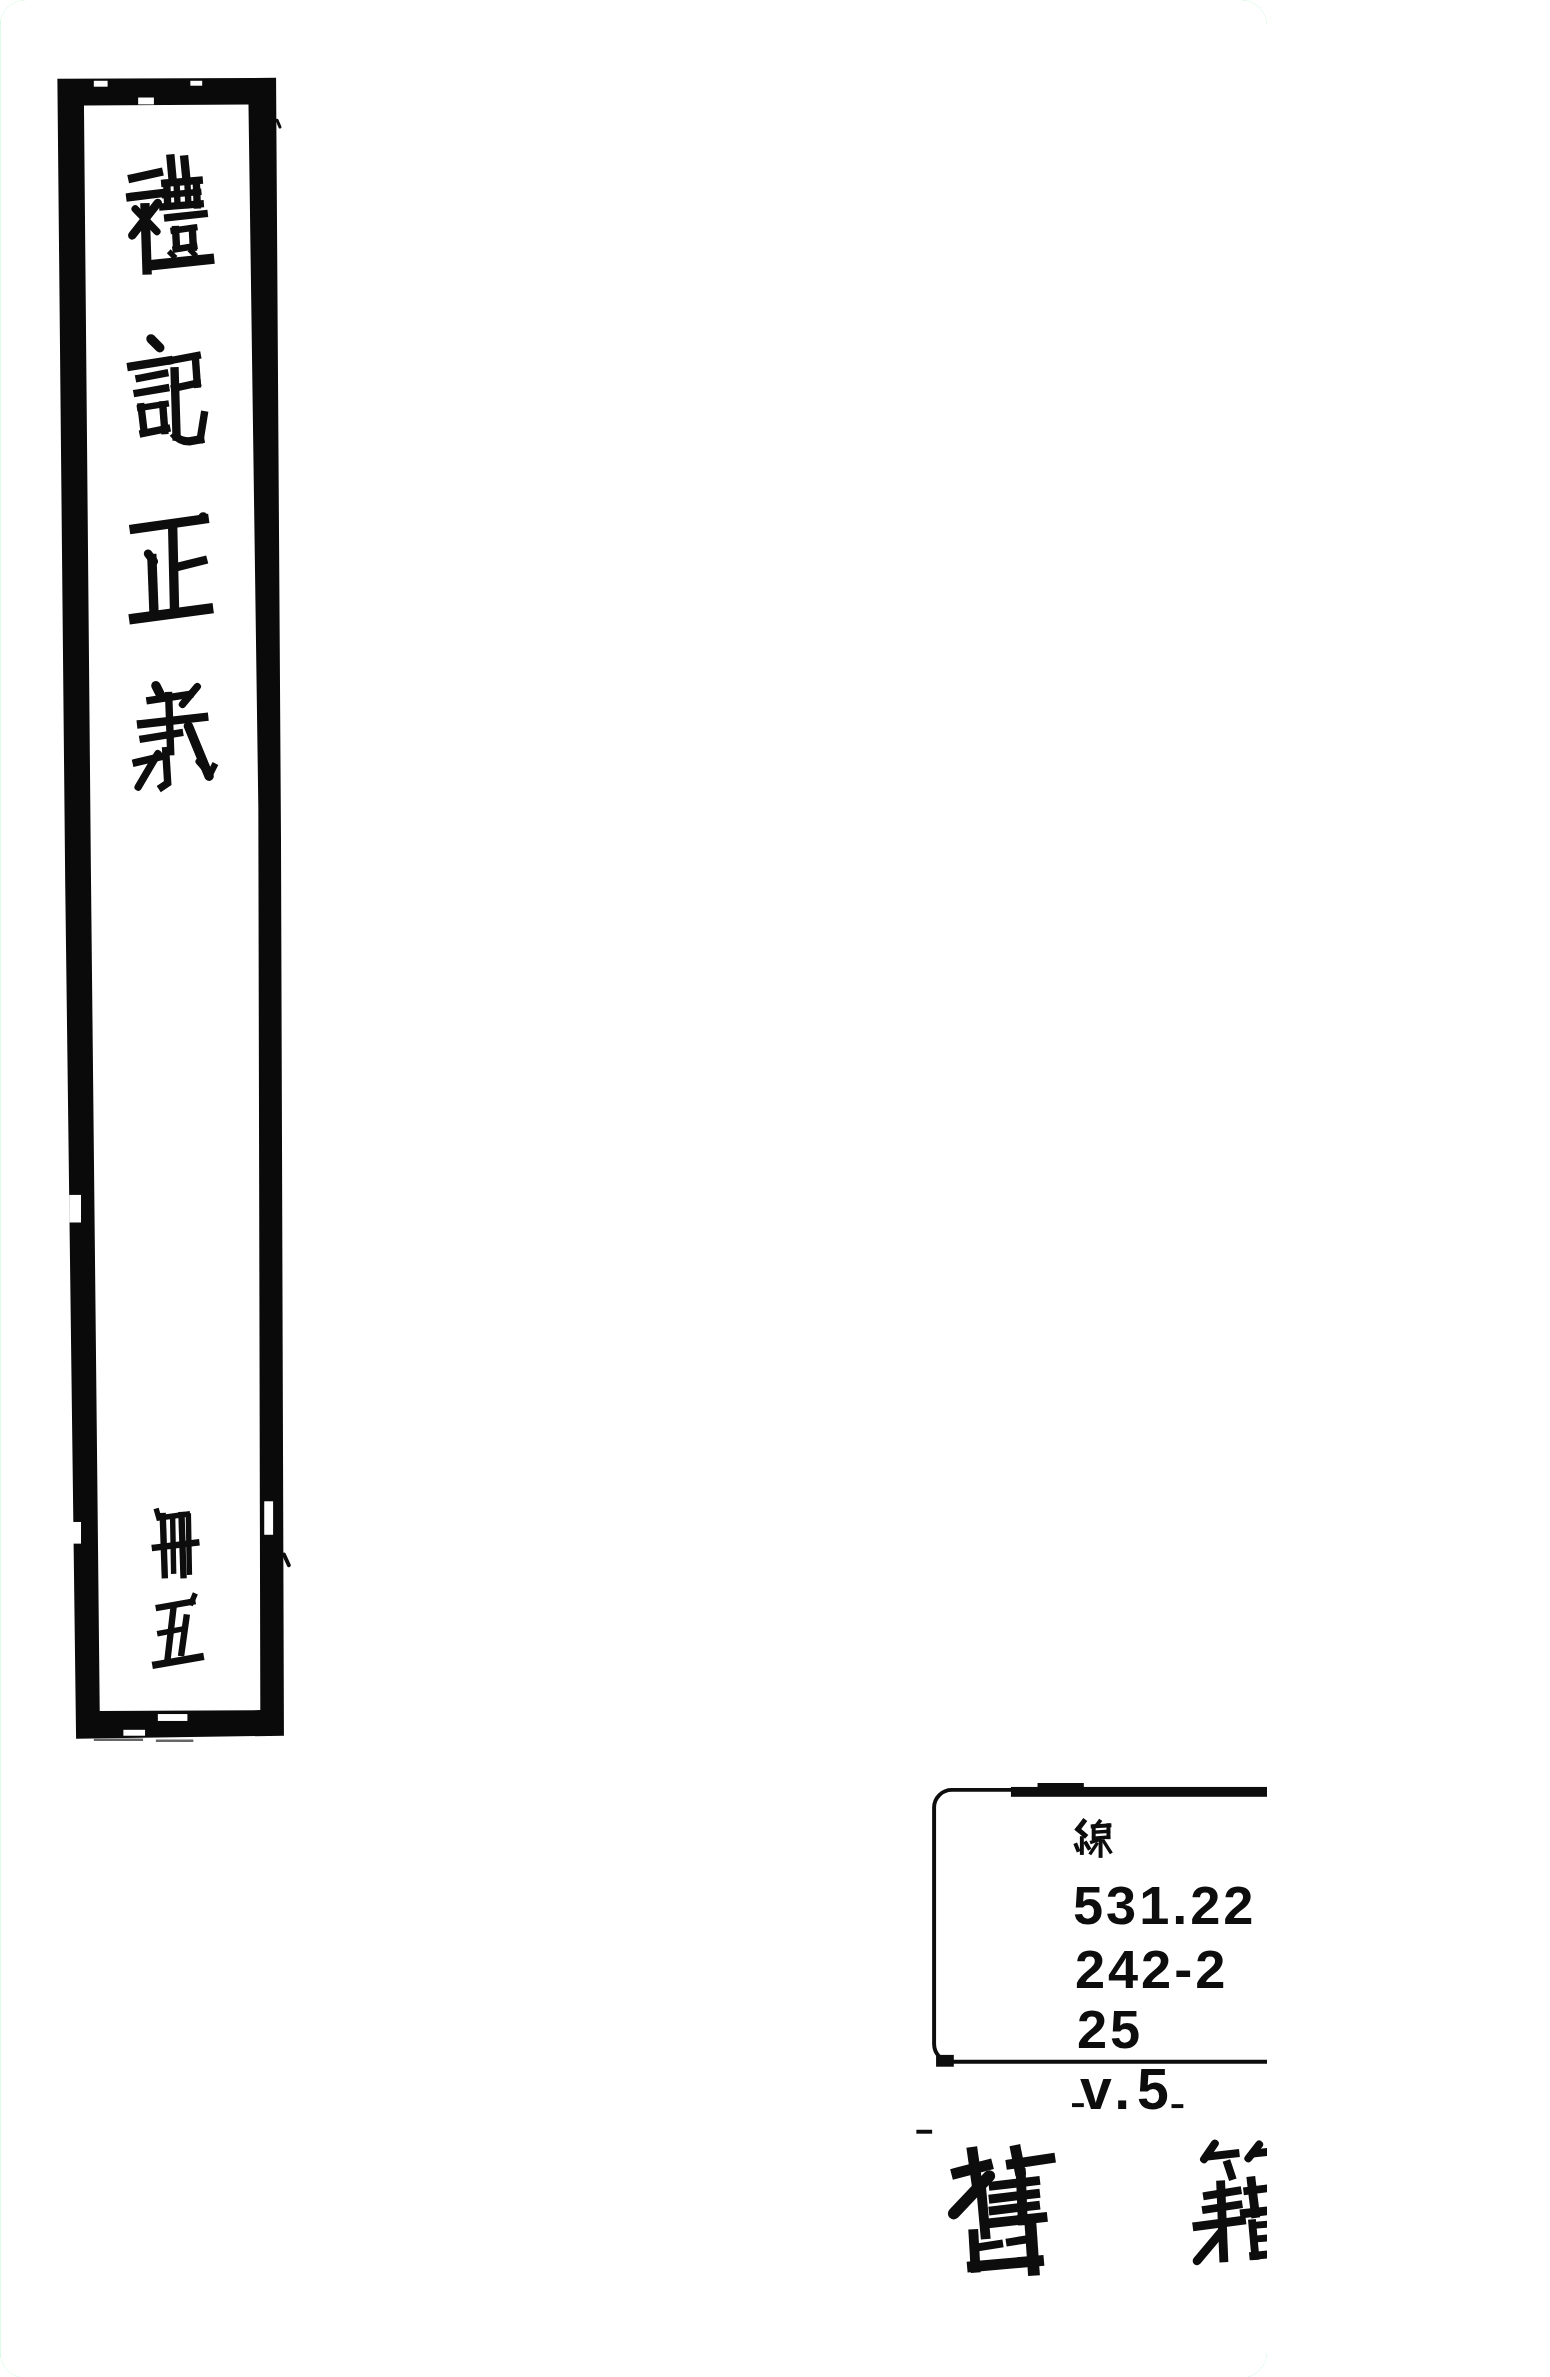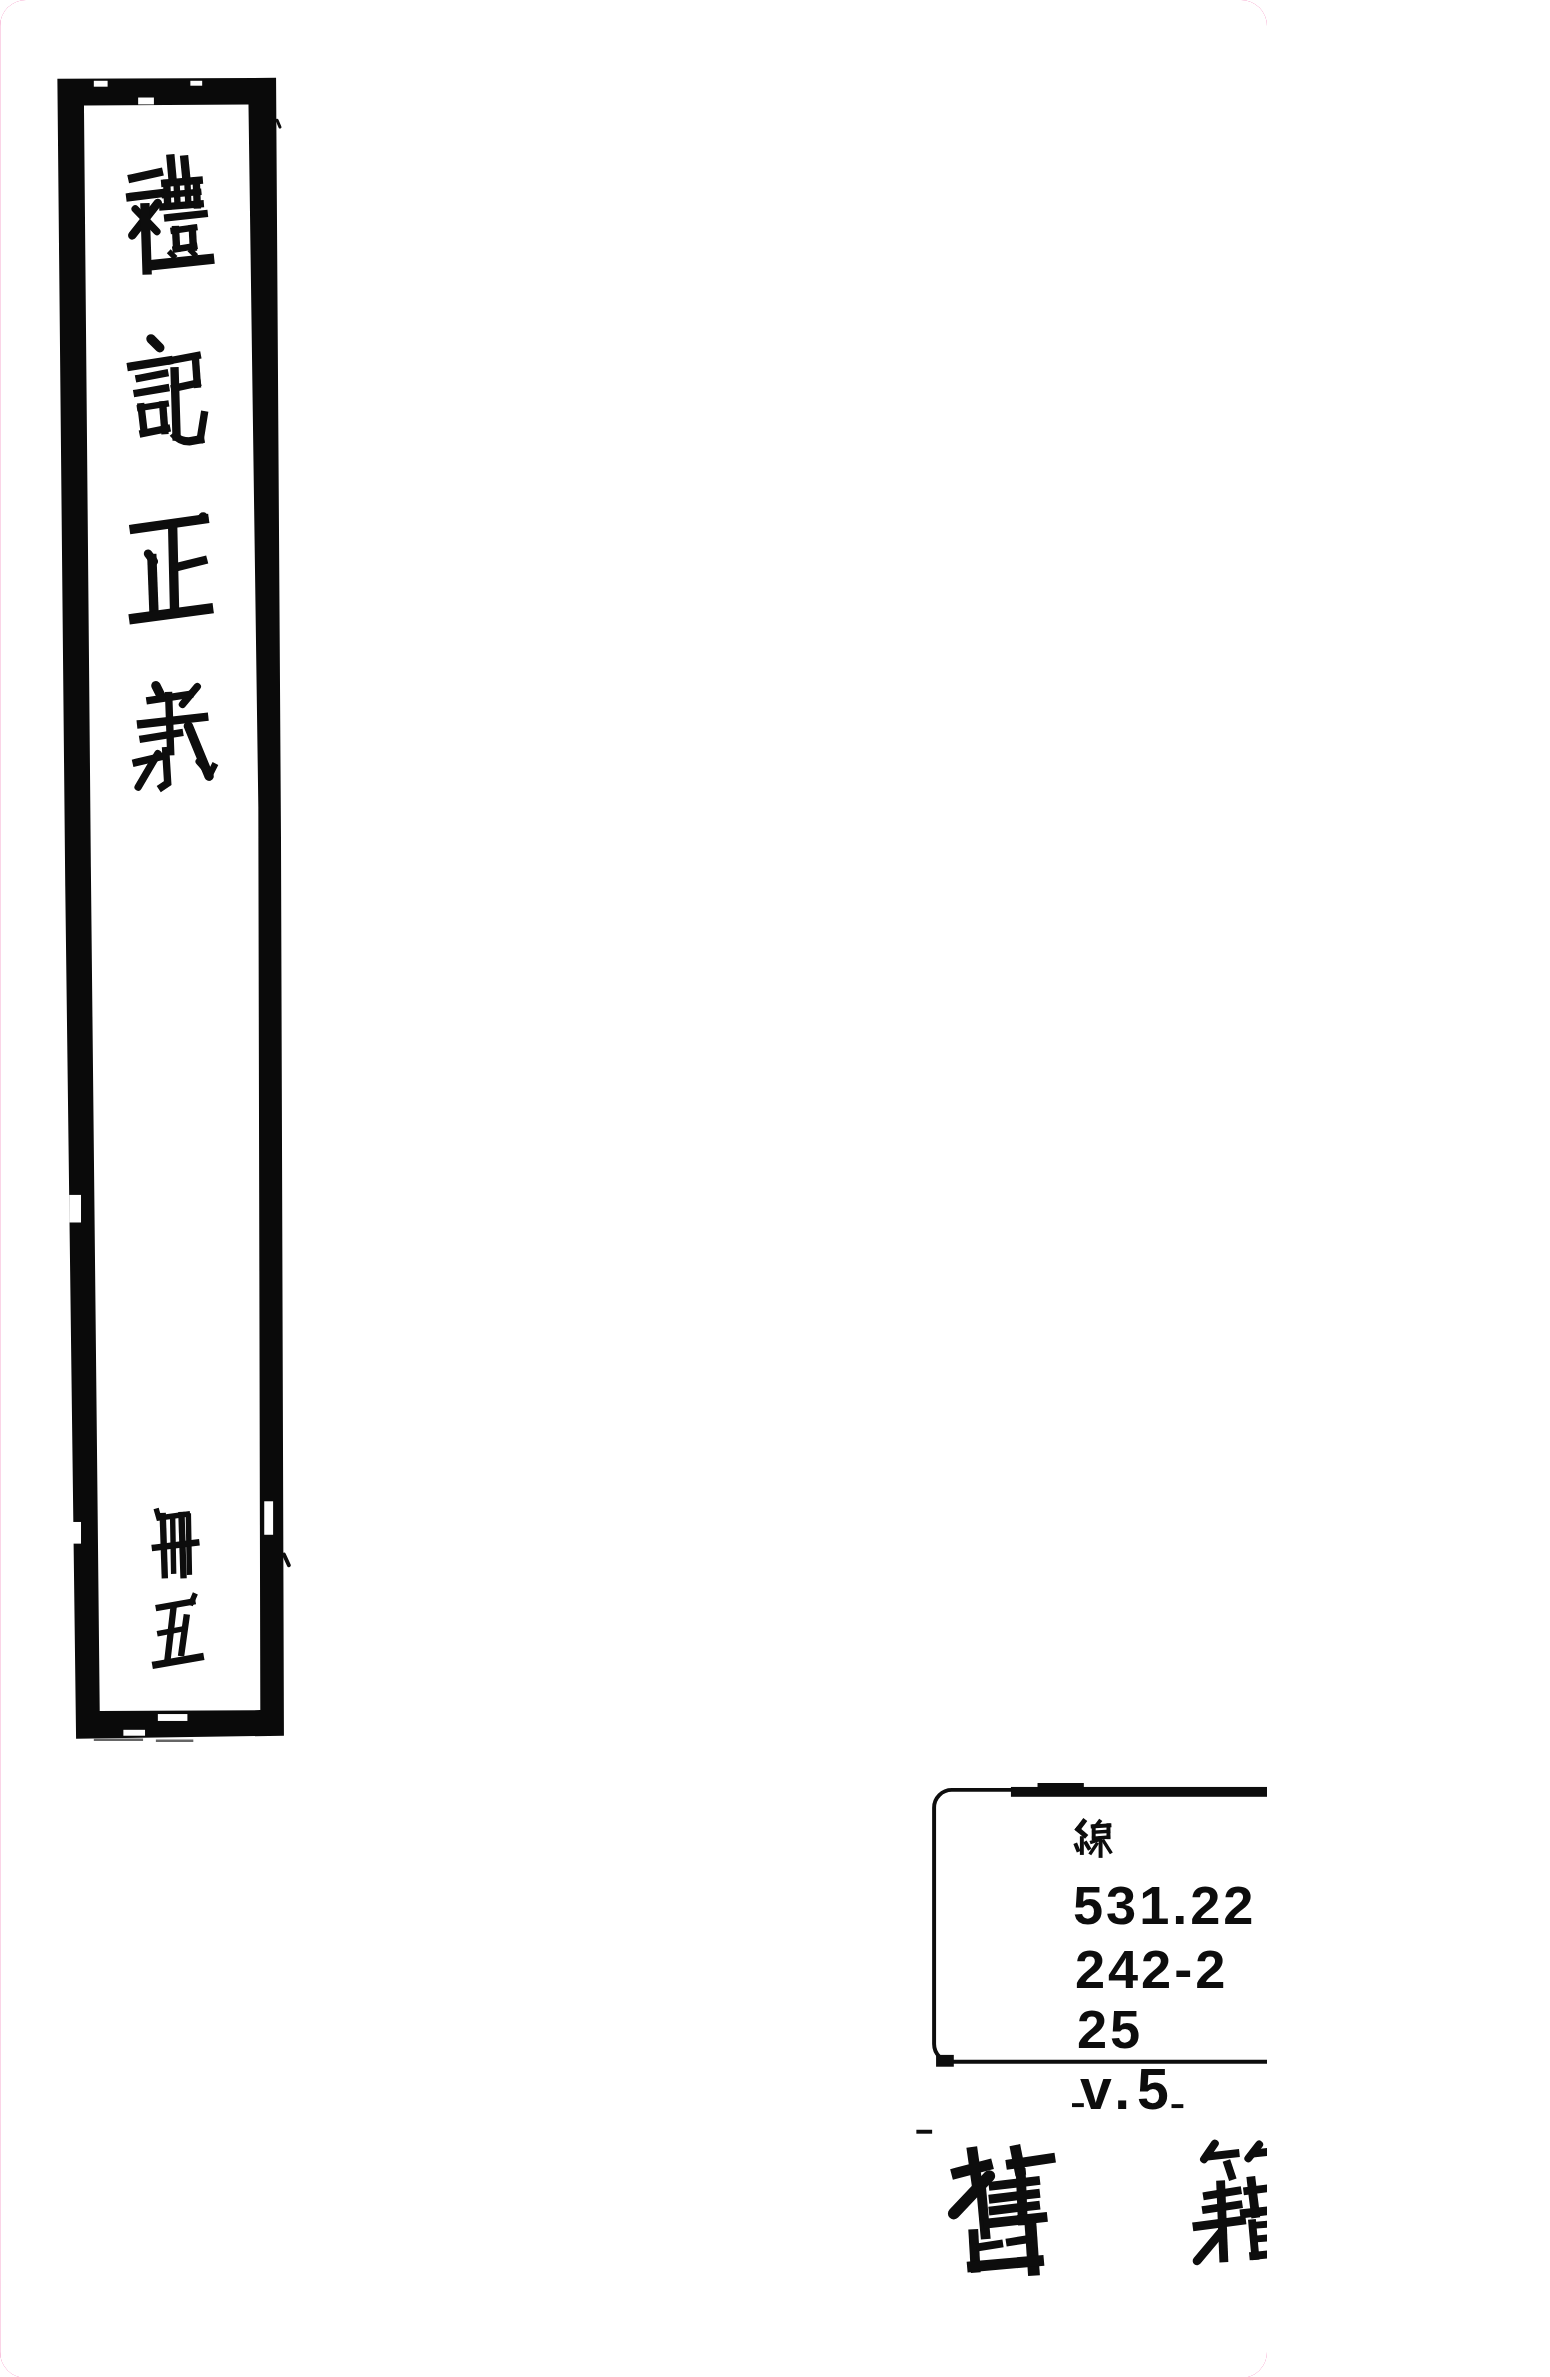--- a/index.html
+++ b/index.html
@@ -1,16 +1,16 @@
 <!DOCTYPE html>
 <html><head>
 <meta charset="utf-8">
 <style>
 html,body{margin:0;padding:0;background:#fff;}
-.page{position:relative;width:1267px;height:2378px;background:#ec4899;overflow:hidden;border-radius:26px;}
+.page{position:relative;width:1267px;height:2378px;background:#86efac;overflow:hidden;border-radius:26px;}
 svg{position:absolute;top:0;left:0;display:block;}
 </style>
 </head>
 <body>
 <div class="page">
 <svg width="1551" height="2378" viewBox="0 0 1574 2414">
 
 <rect x="0" y="0" width="1574" height="2414" fill="#ffffff"></rect>
 
 <g id="spineframe">

